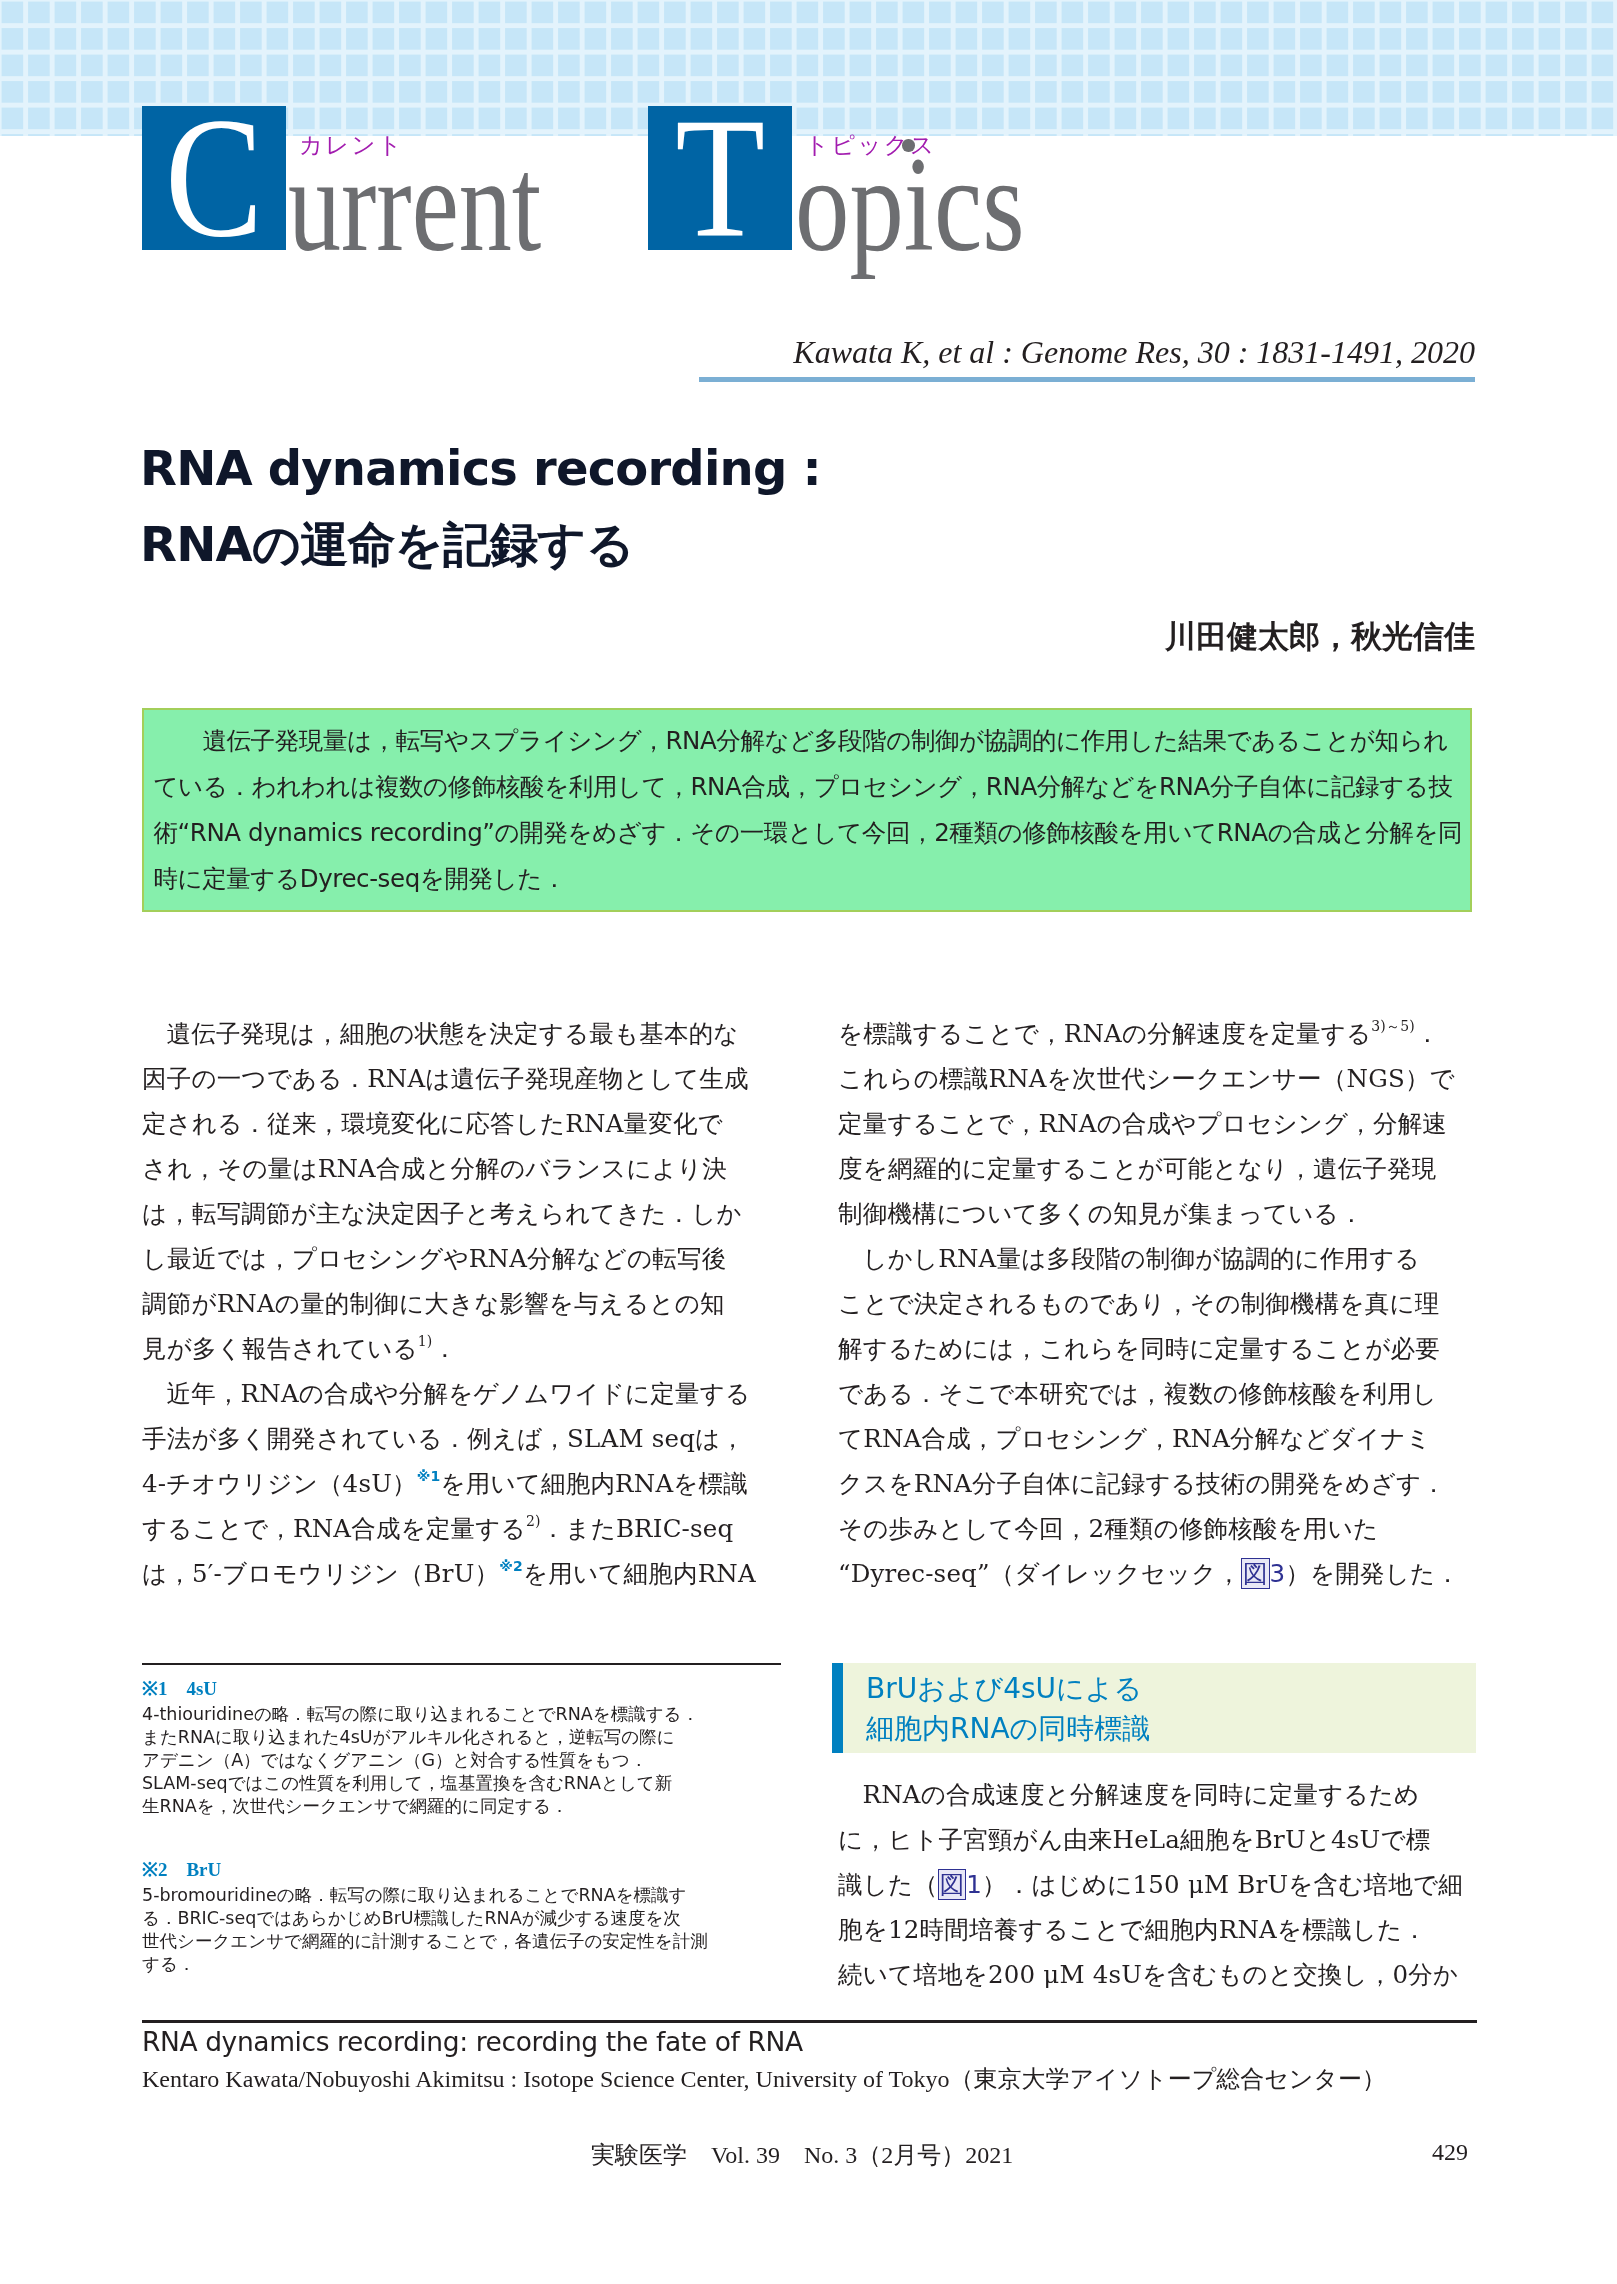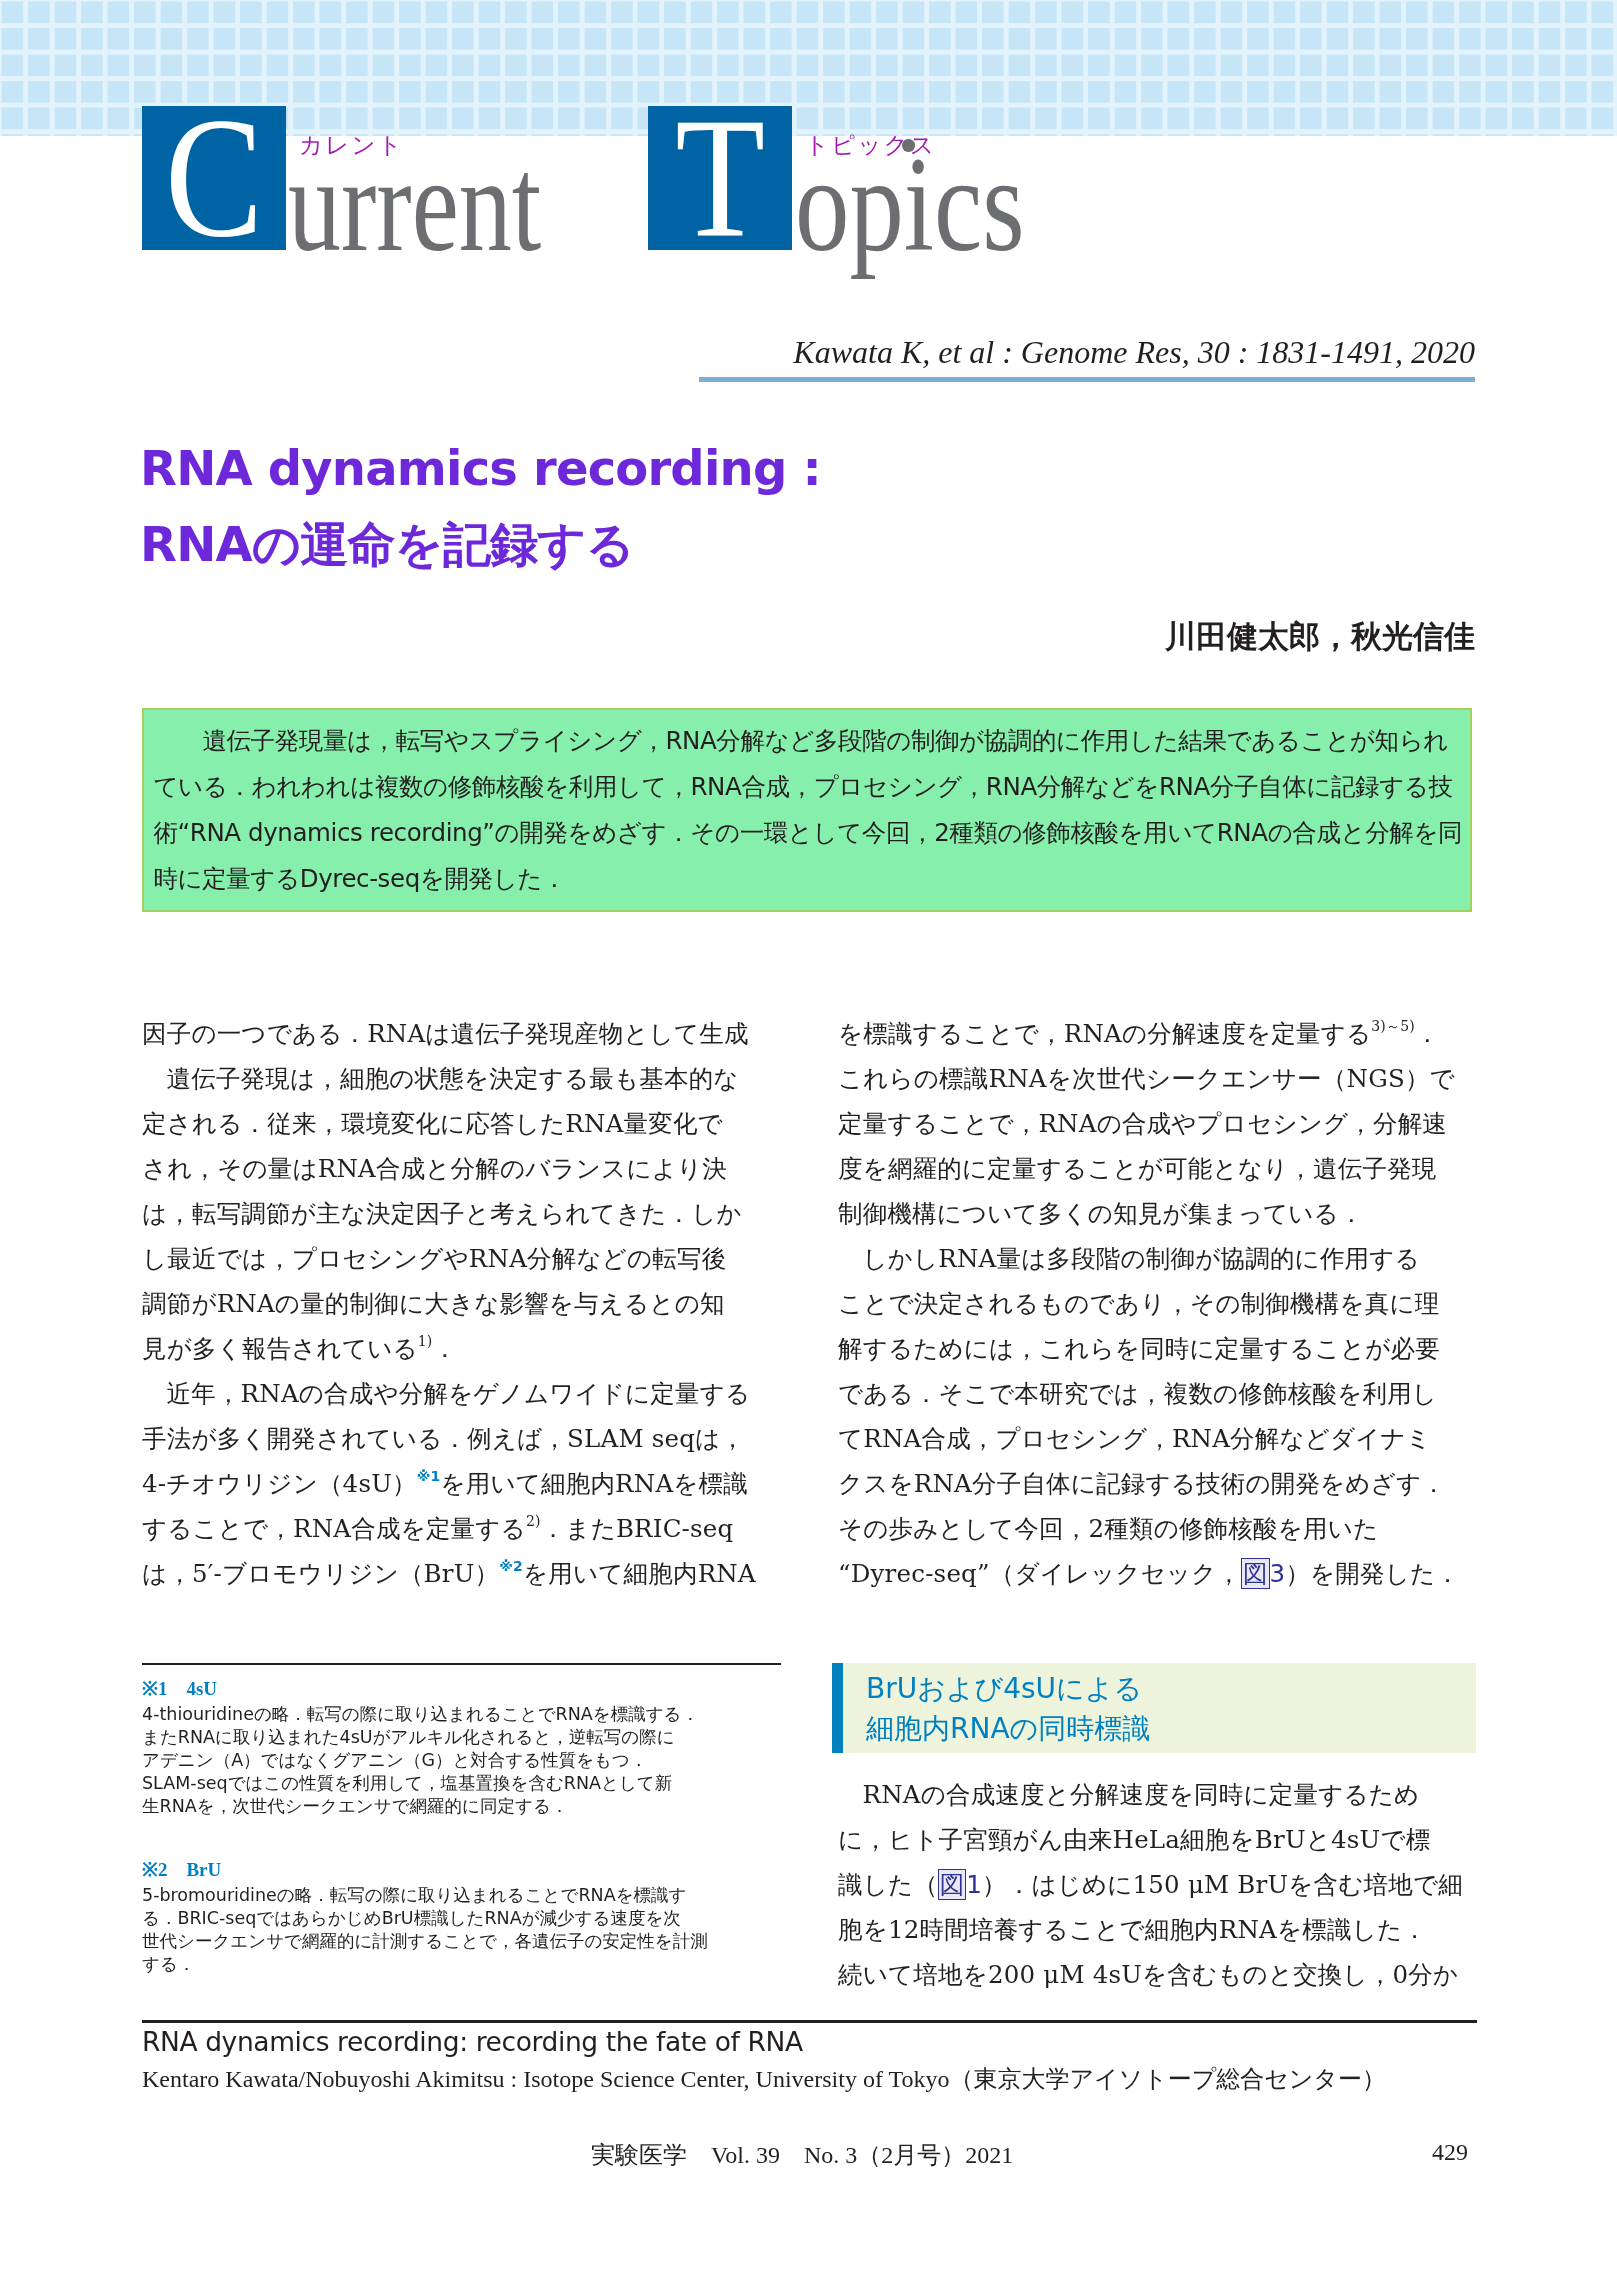--- a/index.html
+++ b/index.html
@@ -24,21 +24,21 @@
                top: 129px; letter-spacing: 2.3px; }
   .logo-dot { width: 12.5px; height: 12.5px; border-radius: 50%; background: #6d6e71; top: 139px; }
 
   
   #citation { right: 143px; top: 334px; font-family: "Liberation Serif", serif;
               font-style: italic; font-size: 32px; color: #231f20; white-space: nowrap; }
   #citation-rule { left: 699px; top: 377px; width: 776px; height: 4.7px; background: #7bafd4; }
 
   
   .title-line { left: 140px; font-family: "DejaVu Sans", sans-serif; font-weight: bold;
-                color: #6d28d9; font-size: 48px; white-space: nowrap; letter-spacing: -0.8px; }
+                color: #0f172a; font-size: 48px; white-space: nowrap; letter-spacing: -0.8px; }
   #authors { right: 143px; top: 616px; font-family: "DejaVu Sans", sans-serif; font-weight: bold;
              font-size: 31px; color: #231f20; white-space: nowrap; }
 
   
   #abstract { left: 142px; top: 708px; width: 1330px; height: 204px;
               border: 2.3px solid #a3cf5a; background: #86efac; box-sizing: border-box; }
   #abstract p { margin: 0; position: absolute; left: 9.4px; top: 7.8px; width: 1309px;
                 font-family: "DejaVu Sans", sans-serif; font-size: 24.5px; line-height: 46px;
                 color: #231f20; text-indent: 2em; letter-spacing: -0.4px; }
 
@@ -102,22 +102,22 @@
 <div class="abs title-line" style="top:513px;">RNAの運命を記録する</div>
 
 <div id="authors" class="abs">川田健太郎，秋光信佳</div>
 
 <div id="abstract" class="abs">
   <p>遺伝子発現量は，転写やスプライシング，RNA分解など多段階の制御が協調的に作用した結果であることが知られている．われわれは複数の修飾核酸を利用して，RNA合成，プロセシング，RNA分解などをRNA分子自体に記録する技術“RNA dynamics recording”の開発をめざす．その一環として今回，2種類の修飾核酸を用いてRNAの合成と分解を同時に定量するDyrec-seqを開発した．</p>
 </div>
 
 <div id="col-left" class="abs col">
   <p class="indent">
+    <span class="ln">遺伝子発現は，細胞の状態を決定する最も基本的な</span>
     <span class="ln" style="text-indent:0">因子の一つである．RNAは遺伝子発現産物として生成</span>
-    <span class="ln">遺伝子発現は，細胞の状態を決定する最も基本的な</span>
     <span class="ln" style="text-indent:0">定される．従来，環境変化に応答したRNA量変化で</span>
     <span class="ln" style="text-indent:0">され，その量はRNA合成と分解のバランスにより決</span>
     <span class="ln" style="text-indent:0">は，転写調節が主な決定因子と考えられてきた．しか</span>
     <span class="ln" style="text-indent:0">し最近では，プロセシングやRNA分解などの転写後</span>
     <span class="ln" style="text-indent:0">調節がRNAの量的制御に大きな影響を与えるとの知</span>
     <span class="ln" style="text-indent:0"><span>見が多く報告されている</span><sup>1)</sup><span>．</span></span>
   </p>
   <p class="indent">
     <span class="ln">近年，RNAの合成や分解をゲノムワイドに定量する</span>
     <span class="ln" style="text-indent:0">手法が多く開発されている．例えば，SLAM seqは，</span>

